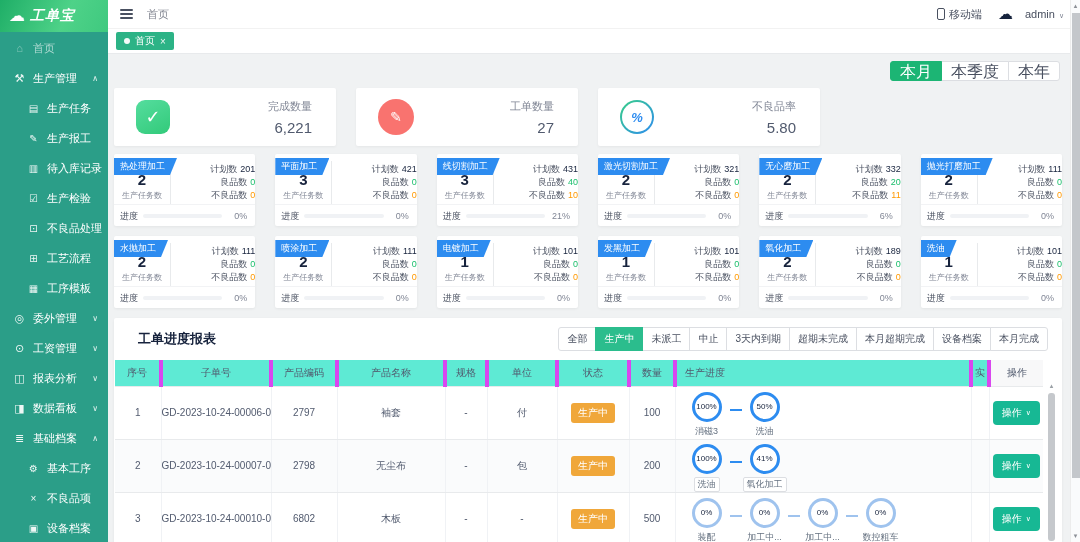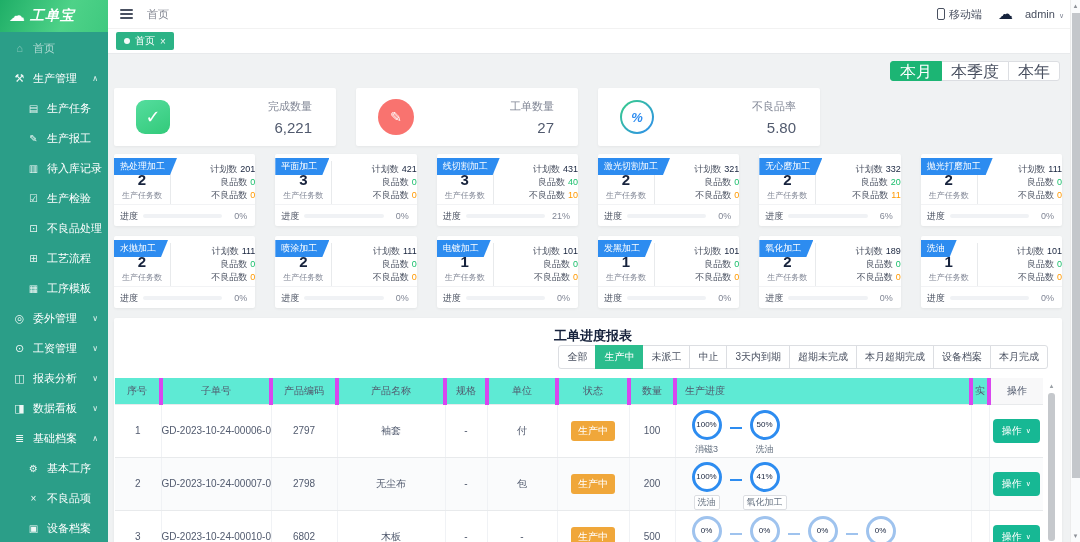--- a/index.html
+++ b/index.html
@@ -92,21 +92,21 @@
   .kv .v.bad { color:#ff9900; }
   .pcard-foot { display:flex; align-items:center; gap:5px; padding:3px 8px 0 6px; font-size:9px;
                 color:#495060; border-top:1px solid #f2f3f5; height:20px; }
   .ptrack { flex:1; height:4px; background:#f0f2f5; border-radius:2px; overflow:hidden; }
   .pfill { height:100%; background:#e05c5c; border-radius:2px; }
   .ppct { color:#808695; min-width:20px; text-align:right; }
 
   
   .report-card { background:#fff; margin-top:10px; box-shadow:0 1px 3px rgba(0,0,0,.06); border-radius:2px;
                  padding:9px 0 0; position:relative; height:228px; overflow:hidden; }
-  .report-head { display:flex; align-items:center; padding:0 14px 0 24px; margin-bottom:9px;flex-direction:column; }
+  .report-head { display:flex; align-items:center; padding:0 14px 0 24px; margin-bottom:9px; }
   .report-title { font-size:13px; font-weight:bold; color:#17233d; }
   .filters { margin-left:auto; display:flex; }
   .fbtn { font-size:10px; padding:4px 8px; background:#fff; border:1px solid #dcdee2; color:#495060;
           margin-left:-1px; white-space:nowrap; cursor:pointer; }
   .fbtn:first-child { border-radius:3px 0 0 3px; }
   .fbtn:last-child { border-radius:0 3px 3px 0; }
   .fbtn.active { background:#2bbd8d; border-color:#2bbd8d; color:#fff; position:relative; z-index:1; }
 
   .rtable { border-collapse:collapse; table-layout:fixed; width:928px; margin-left:1px; font-size:10px; color:#515a6e; }
   .rtable th { background:#5eead4; height:26px; font-weight:normal; color:#515a6e;

